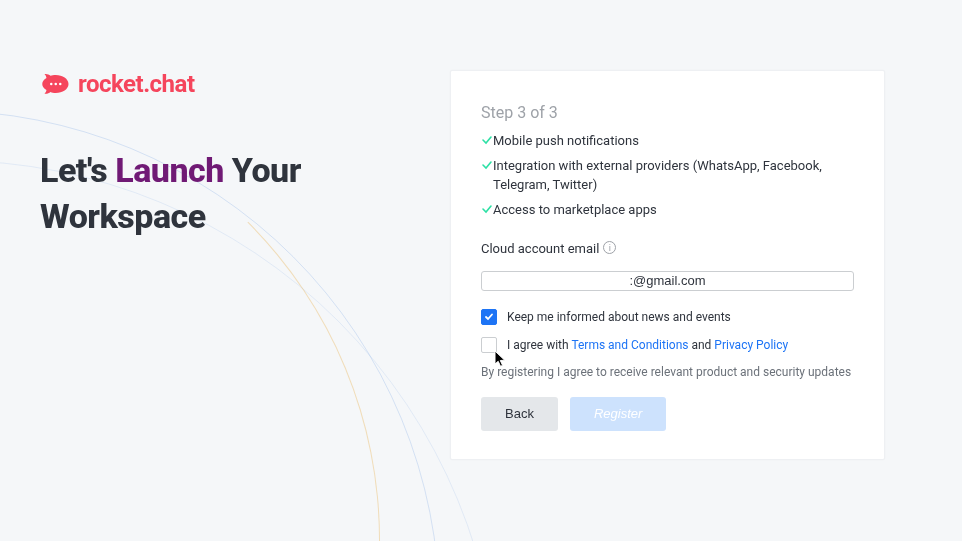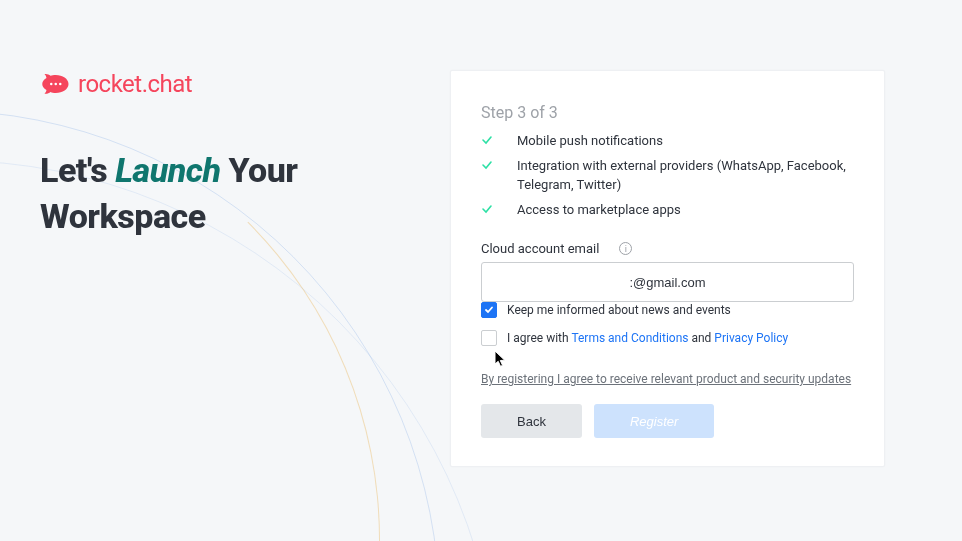--- a/index.html
+++ b/index.html
@@ -7,47 +7,47 @@
   
   
   .arc { position: absolute; border-radius: 50%; border-style: solid; pointer-events: none; }
   .arc1 { width: 900px; height: 900px; left: -520px; top: 90px; border: 1.5px solid #e6a93a55; border-top-color: transparent; border-left-color: transparent; }
   .arc2 { width: 1000px; height: 1000px; left: -560px; top: 110px; border: 1.5px solid #8fb4e855; }
   .arc3 { width: 1100px; height: 1100px; left: -600px; top: 160px; border: 1.5px solid #8fb4e833; }
   
   .left { position: absolute; left: 40px; top: 70px; width: 380px; }
   .logo { display: flex; align-items: center; gap: 8px; margin-bottom: 50px; }
   .logo-icon { width: 30px; height: 24px; }
-  .logo-text { font-size: 24px; font-weight: 400; color: #f5455c; letter-spacing: -0.5px; }
+  .logo-text { font-size: 24px; font-weight: 700; color: #f5455c; letter-spacing: -0.5px; }
   .tagline { font-size: 34px; font-weight: 800; line-height: 1.35; color: #2f343d; letter-spacing: -0.5px; }
-  .tagline .hl { color: #0f766e; font-style: italic; }
+  .tagline .hl { color: #701a75; }
   
   .card { position: absolute; left: 450px; top: 70px; width: 435px; background: #fff; border: 1px solid #eef0f3; border-radius: 2px; padding: 32px 30px 28px; box-shadow: 0 0 2px rgba(0,0,0,0.03); }
   .step { font-size: 16px; color: #9ea2a8; margin-bottom: 10px; }
   .card h1 { font-size: 21px; font-weight: 700; color: #2f343d; margin-bottom: 18px; }
   .features { list-style: none; margin-bottom: 22px; }
-  .features li { display: flex; align-items: flex-start; gap: 24px; font-size: 13px; line-height: 1.45; color: #2f343d; margin-bottom: 6px; }
+  .features li { display: flex; align-items: flex-start; gap: 0; font-size: 13px; line-height: 1.45; color: #2f343d; margin-bottom: 6px; }
   .features li svg { flex-shrink: 0; margin-top: 2px; }
   
-  .field-label { font-size: 13px; color: #2f343d; display: flex; align-items: center; gap: 20px; margin-bottom: 6px; }
+  .field-label { font-size: 13px; color: #2f343d; display: flex; align-items: flex-start; gap: 4px; margin-bottom: 14px; }
   .field-label .info { width: 13px; height: 13px; border: 1px solid #9ea2a8; border-radius: 50%; display: inline-flex; align-items: center; justify-content: center; font-size: 9px; color: #9ea2a8; }
-  .input { width: 100%; height: 40px; border: 1px solid #cbced1; border-radius: 3px; padding: 0 12px; font-size: 13px; color: #2f343d; text-align: center; outline: none; }
+  .input { width: 100%; height: 20px; border: 1px solid #cbced1; border-radius: 3px; padding: 0 12px; font-size: 13px; color: #2f343d; text-align: center; outline: none; }
   
-  .checkbox-row { display: flex; align-items: center; gap: 10px; font-size: 12px; color: #2f343d; }
+  .checkbox-row { display: flex; align-items: center; gap: 10px; font-size: 12px; margin-top: 18px; color: #2f343d; }
   .checkbox-row + .checkbox-row { margin-top: 12px; position: relative; }
   .cb { width: 16px; height: 16px; border: 1px solid #cbced1; border-radius: 2px; display: inline-flex; align-items: center; justify-content: center; background: #fff; flex-shrink: 0; cursor: pointer; }
   .cb.checked { background: #1d74f5; border-color: #1d74f5; }
   .cb.checked svg { display: block; }
   .cb svg { display: none; }
   .link { color: #1d74f5; text-decoration: none; cursor: pointer; }
   
-  .disclaimer { font-size: 12px; color: #6c727a; margin-top: 26px; margin-bottom: 18px; text-decoration: underline; }
+  .disclaimer { font-size: 12px; color: #6c727a; margin-top: 12px; margin-bottom: 18px; }
   
   .btn-row { display: flex; gap: 12px; }
-  .btn { height: 34px; padding: 0 36px; border: none; border-radius: 3px; font-size: 13px; font-weight: 500; cursor: pointer; }
+  .btn { height: 34px; padding: 0 24px; border: none; border-radius: 3px; font-size: 13px; font-weight: 500; cursor: pointer; }
   .btn-back { background: #e4e7ea; color: #2f343d; }
   .btn-primary { background: #1d74f5; color: #fff; }
   .btn-primary.disabled { background: #cde2fd; color: #fff; cursor: not-allowed; font-style: italic; }
   
   .cursor { position: absolute; left: 494px; top: 350px; pointer-events: none; }
 </style>
 </head>
 <body>
 
 <div class="arc arc3"></div>

